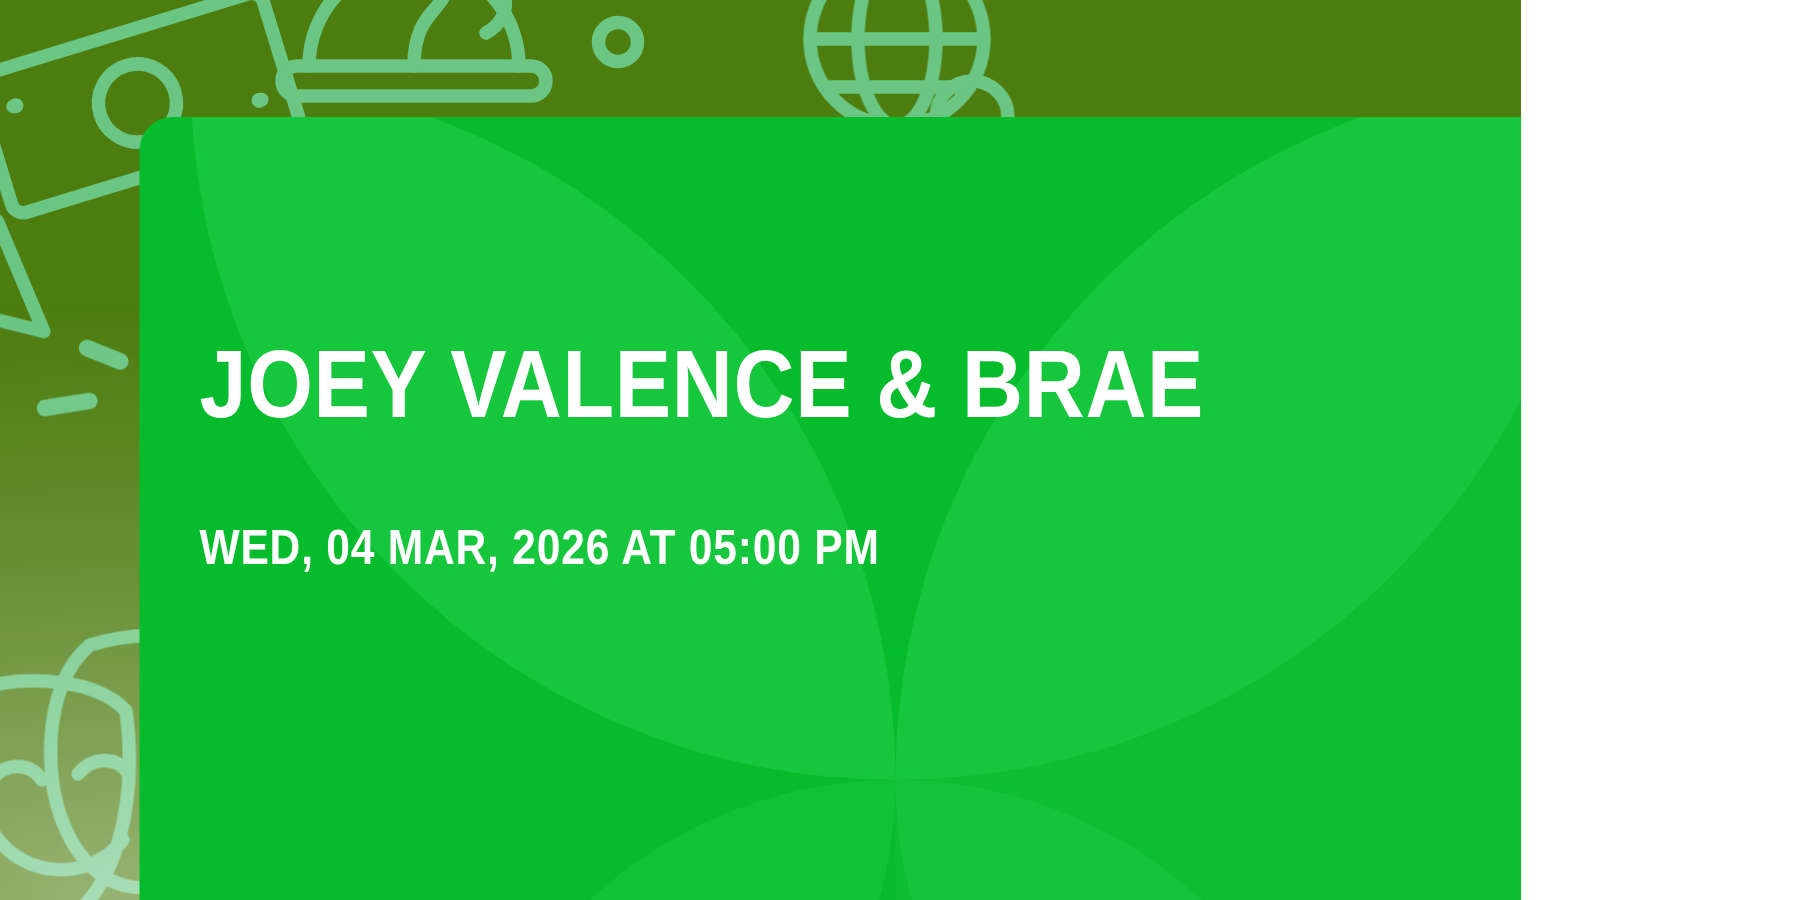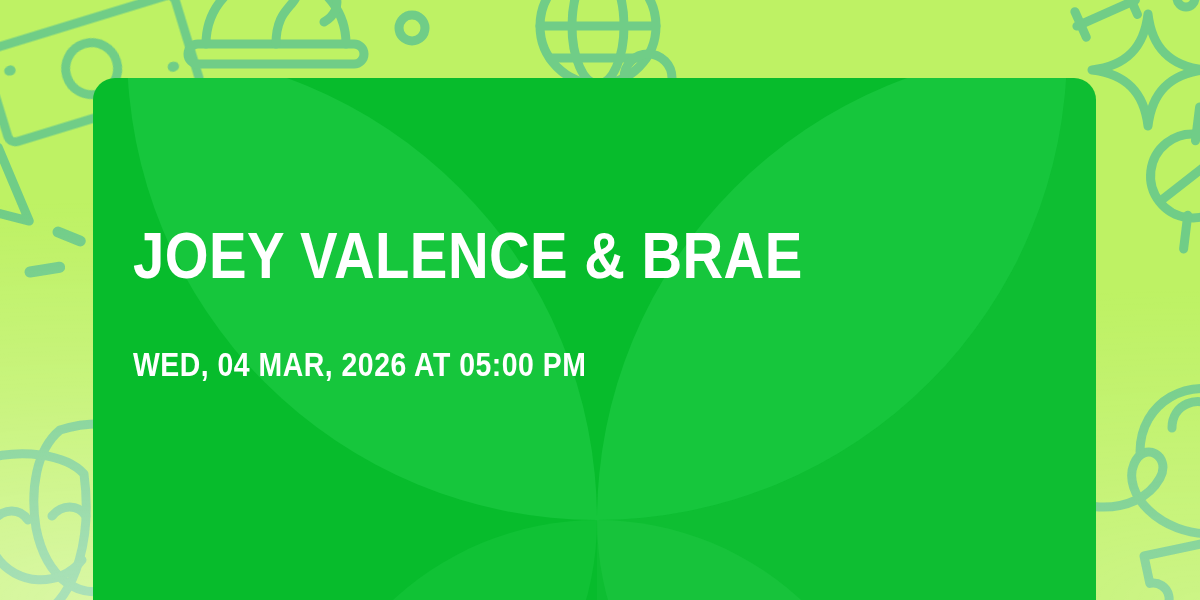--- a/index.html
+++ b/index.html
@@ -5,22 +5,22 @@
   * { margin:0; padding:0; box-sizing:border-box; }
 
   html, body {
     width:1200px; height:600px;
     overflow:hidden;
     font-family:"Liberation Sans", sans-serif;
   }
 
   .stage{
     position:relative;
-    width:1200px; height:600px;
-    background:#bef264;
+    width:1014px; height:600px;
+    background:#4d7c0f;
     overflow:hidden;
   }
 
   
   .bg-pattern{
     position:absolute; inset:0;
     pointer-events:none;
   }
   .bg-pattern svg{ display:block; width:1200px; height:600px; }
 

